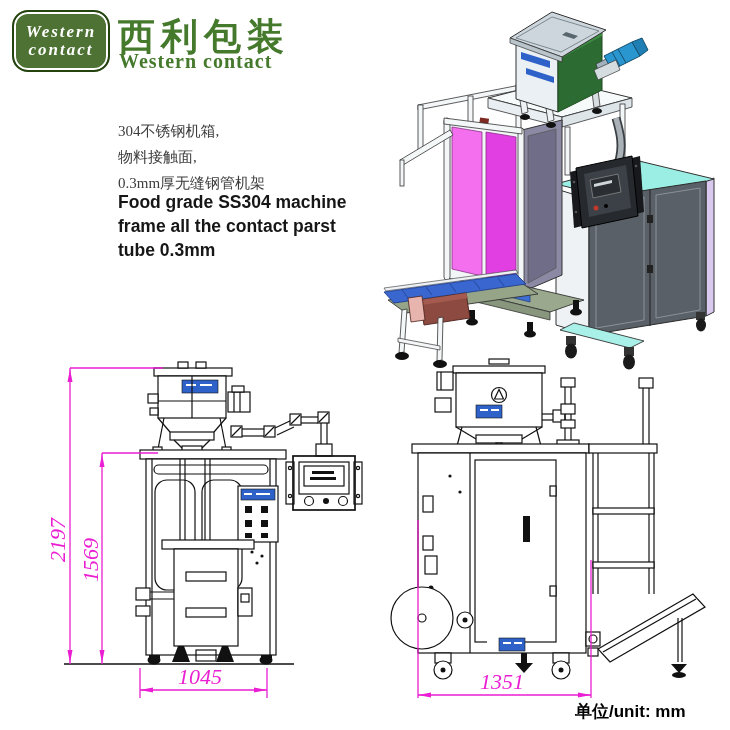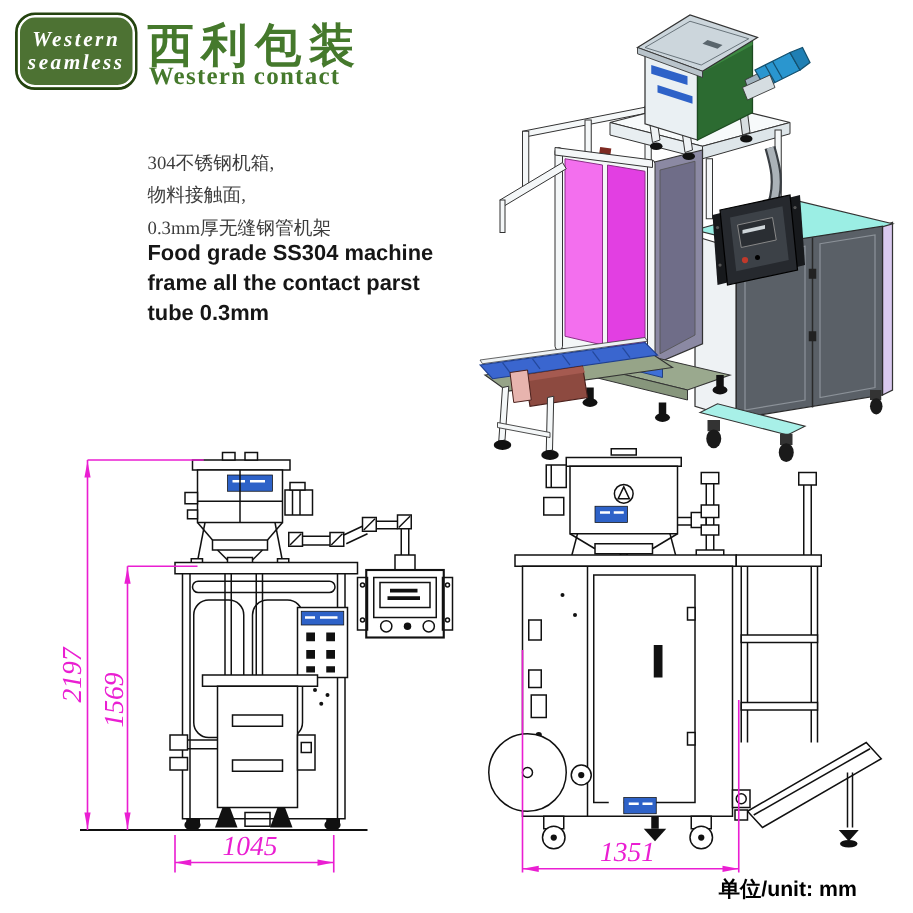--- a/index.html
+++ b/index.html
@@ -36,21 +36,21 @@
   #unit-label{position:absolute;left:575px;top:700px;width:150px;text-align:left;color:#000000;
               font-weight:bold;font-size:17px;font-family:Liberation Sans, sans-serif;}
 </style>
 </head>
 <body>
 
 <div id="canvas">
 
   <div id="logo-box">
     <div class="l">Western</div>
-    <div class="l">seamless</div>
+    <div class="l">contact</div>
   </div>
   <div id="brand-cn">西利包装</div>
   <div id="brand-en">Western contact</div>
 
   <div id="desc-cn">
     <div>304不锈钢机箱,</div>
     <div>物料接触面,</div>
     <div>0.3mm厚无缝钢管机架</div>
   </div>
   <div id="desc-en">

